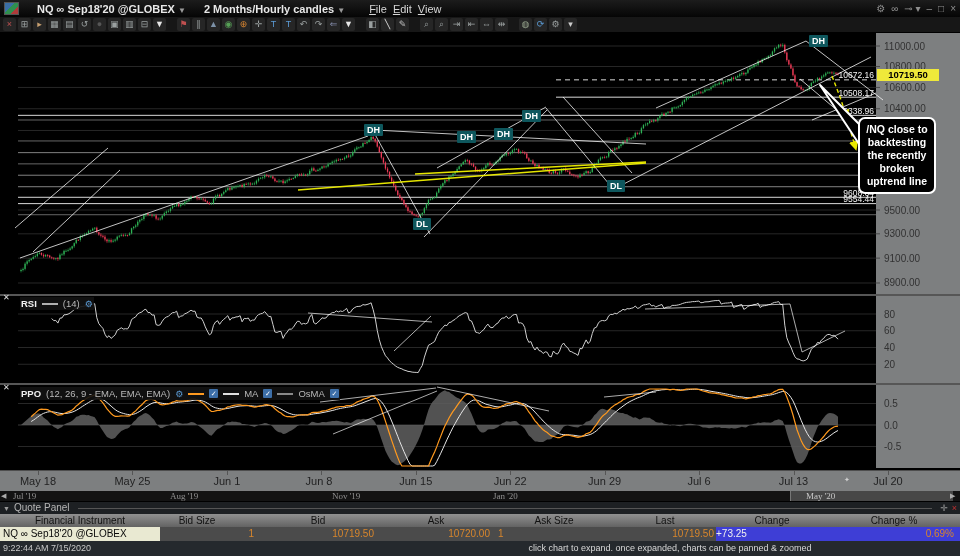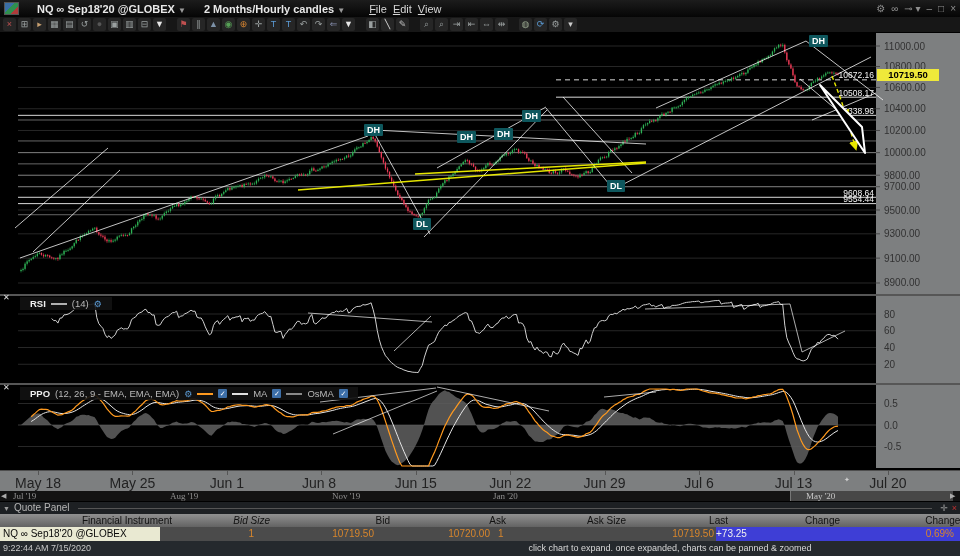--- a/index.html
+++ b/index.html
@@ -21,57 +21,57 @@
   #toolbar{position:absolute;left:0;top:17px;width:960px;height:16px;background:#171717;
     border-bottom:1px solid #000;display:flex;align-items:center;padding:0 3px;box-sizing:border-box;gap:2px;z-index:20;}
   .tool-icon{width:13px;height:13px;background:#262626;border-radius:2px;font-size:9px;
     line-height:13px;text-align:center;flex:0 0 auto;}
   .tool-sep{width:7px;flex:0 0 auto;}
   
   #price-gutter{position:absolute;left:876px;top:33px;width:84px;height:435px;background:#7d7f80;z-index:1;}
   .splitter{position:absolute;left:0;width:960px;height:2px;background:#565656;z-index:4;}
   .panel-x{position:absolute;left:3px;color:#e0e0e0;font-size:8px;line-height:8px;z-index:6;}
   .ind-header{position:absolute;left:20px;display:flex;align-items:center;gap:5px;
-    background:rgba(18,18,18,.9);padding:1px 10px;z-index:6;color:#b8b8b8;font-size:9.5px;}
+    background:rgba(18,18,18,.9);padding:1px 1px;z-index:6;color:#b8b8b8;font-size:9.5px;}
   .ind-title{color:#f0f0f0;font-weight:bold;}
   .line-sample{display:inline-block;width:16px;height:0;border-top:2px solid #999;}
   .chk{display:inline-block;width:9px;height:9px;background:#3d6fa8;border-radius:1px;
     color:#fff;font-size:7px;line-height:9px;text-align:center;}
   .gear{color:#5b9bd5;font-size:9px;}
   
   #chart-svg{position:absolute;left:0;top:0;z-index:5;pointer-events:none;}
   
   .swing-label{position:absolute;background:#0e575d;color:#fff;font-size:9px;font-weight:bold;
     padding:1px 3px;border-radius:1px;z-index:6;line-height:10px;}
   #last-badge{position:absolute;left:877px;top:69px;width:62px;height:12px;background:#efe93a;
     color:#000;font-size:9.5px;font-weight:bold;line-height:12px;text-align:center;z-index:6;}
   #callout{position:absolute;left:858px;top:117px;width:78px;background:#000;border:2px solid #fff;
     border-radius:7px;color:#fff;font-size:10.5px;font-weight:bold;line-height:13px;text-align:center;
     padding:4px 1px;box-sizing:border-box;z-index:10;}
   
   #xband{position:absolute;left:0;top:470px;width:960px;height:20px;background:#7d7f80;
     border-top:1px solid #4e4e4e;z-index:2;}
-  .xlab{position:absolute;top:4px;transform:translateX(-50%);color:#222;font-size:14px;}
+  .xlab{position:absolute;top:4px;transform:translateX(-50%);color:#222;font-size:11px;}
   .xtick{position:absolute;top:0;width:1px;height:4px;background:#555;}
   .xdiamond{position:absolute;top:5px;color:#cfcfcf;font-size:7px;}
   
   #scrollbar{position:absolute;left:0;top:491px;width:960px;height:10px;background:#131313;z-index:2;font-family:Liberation Serif, serif;}
   .sb-label{position:absolute;top:0;color:#8f8f8f;font-size:9px;line-height:10px;}
   #sb-thumb{position:absolute;left:790px;top:0;width:162px;height:10px;background:#474747;border-left:1px solid #777;}
   .sb-arrow{position:absolute;top:0;height:10px;color:#aaa;font-size:7px;line-height:10px;z-index:3;}
   
   #quote-title-row{position:absolute;left:0;top:502px;width:960px;height:12px;background:#1d2023;
     display:flex;align-items:center;gap:4px;padding:0 3px;box-sizing:border-box;z-index:2;}
   #quote-collapse{color:#9a9a9a;font-size:7px;}
   #quote-title{color:#b5b5b5;font-size:10px;line-height:12px;}
   #quote-rule{flex:1;height:1px;background:#555;margin:0 4px;}
   .q-ico{font-size:9px;line-height:12px;}
   #quote-headers{position:absolute;left:0;top:514px;width:960px;height:13px;
     background:linear-gradient(#909090,#636363);z-index:2;}
-  .q-head{position:absolute;top:0;height:13px;color:#111;font-size:10px;line-height:13px;text-align:right;margin-left:12px;}
+  .q-head{position:absolute;top:0;height:13px;color:#111;font-size:10px;line-height:13px;text-align:center;}
   #quote-row{position:absolute;left:0;top:527px;width:960px;height:14px;background:#4b4b4b;z-index:2;}
   #instr-cell{position:absolute;left:0;top:0;width:160px;height:14px;background:#e9e9d2;color:#0a0a0a;
     font-size:10px;line-height:14px;padding-left:3px;box-sizing:border-box;}
   .q-val{position:absolute;top:0;height:14px;font-size:10px;line-height:14px;color:#d8862c;}
   #change-bg{position:absolute;left:716px;top:0;width:244px;height:14px;background:#3e3ed6;}
   
   #statusbar{position:absolute;left:0;top:541px;width:960px;height:15px;background:#25292d;z-index:2;}
   #status-time{position:absolute;left:3px;top:2px;color:#c8c8c8;font-size:9px;}
   #status-hint{position:absolute;left:480px;top:2px;width:380px;text-align:center;color:#d8d8d8;font-size:9px;}
 </style>
@@ -680,20 +680,21 @@
   <div id="swing-holder">
       <div class="swing-label" style="left: 364px; top: 124px;">DH</div>
       <div class="swing-label" style="left: 413px; top: 218px;">DL</div>
       <div class="swing-label" style="left: 457px; top: 131px;">DH</div>
       <div class="swing-label" style="left: 494px; top: 128px;">DH</div>
       <div class="swing-label" style="left: 522px; top: 110px;">DH</div>
       <div class="swing-label" style="left: 607px; top: 180px;">DL</div>
       <div class="swing-label" style="left: 809px; top: 35px;">DH</div>
     </div>
   <div id="last-badge">10719.50</div>
+  <div id="callout">/NQ close to backtesting the recently broken uptrend line</div>
 
   <div id="xband">
       <div class="xtick" style="left: 38px;"></div>
       <div class="xlab" style="left: 38px;">May 18</div>
       <div class="xtick" style="left: 132.44px;"></div>
       <div class="xlab" style="left: 132.44px;">May 25</div>
       <div class="xtick" style="left: 226.88px;"></div>
       <div class="xlab" style="left: 226.88px;">Jun 1</div>
       <div class="xtick" style="left: 321.32px;"></div>
       <div class="xlab" style="left: 319px;">Jun 8</div>
@@ -726,21 +727,21 @@
 
   <div id="quote-title-row">
     <span id="quote-collapse">▼</span>
     <span id="quote-title">Quote Panel</span>
     <span id="quote-rule"></span>
     <span class="q-ico" style="color:#9a9a9a">✛</span>
     <span class="q-ico" style="color:#c03030">×</span>
   </div>
   <div id="quote-headers">
       <div class="q-head" style="left: 0px; width: 160px;">Financial Instrument</div>
-      <div class="q-head" style="left: 160px; width: 98px; font-style: italic;">Bid Size</div>
+      <div class="q-head" style="left: 148px; width: 98px;">Bid Size</div>
       <div class="q-head" style="left: 258px; width: 120px;">Bid</div>
       <div class="q-head" style="left: 378px; width: 116px;">Ask</div>
       <div class="q-head" style="left: 494px; width: 120px;">Ask Size</div>
       <div class="q-head" style="left: 614px; width: 102px;">Last</div>
       <div class="q-head" style="left: 716px; width: 112px;">Change</div>
       <div class="q-head" style="left: 828px; width: 132px;">Change %</div>
     </div>
   <div id="quote-row">
     <div id="change-bg"></div>
     <div id="instr-cell" class="qcell">NQ ∞ Sep18'20 @GLOBEX</div>

